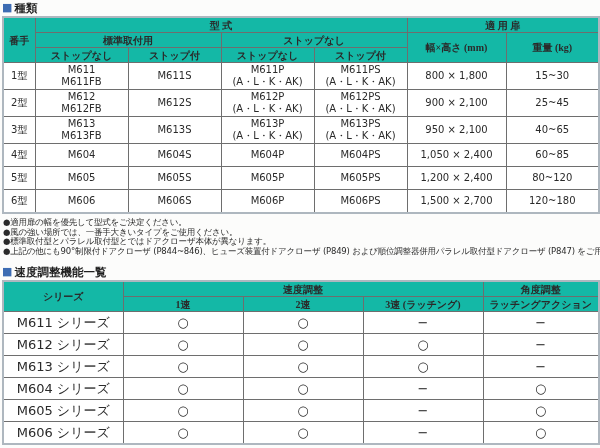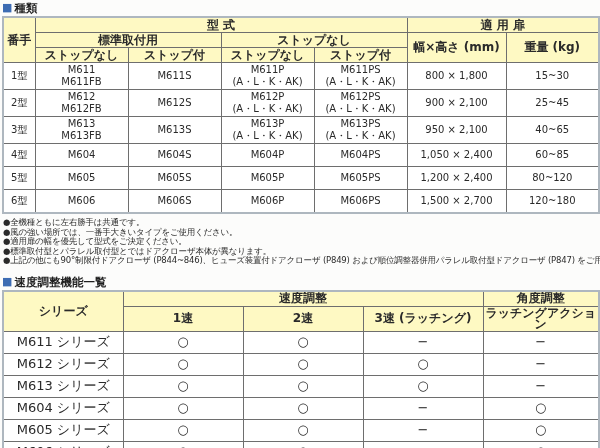--- a/index.html
+++ b/index.html
@@ -17,22 +17,22 @@
   .sq{color:#3d6cb3;font-size:11px;margin-right:2px;line-height:12px;}
   table{
     width:596px;border-collapse:collapse;table-layout:fixed;background:#fff;
     border:2px solid #aeb7bf;
   }
   th,td{
     border:1px solid #6e6e6e;text-align:center;vertical-align:middle;
     padding:1px 1px;overflow:hidden;
   }
   th{
-    background:#fef9c3;font-weight:bold;font-size:12px;
-    height:12px;line-height:11px;color:#2a2a2a;
+    background:#14b8a6;font-weight:bold;font-size:10px;
+    height:12px;line-height:11px;color:#2a2a2a;font-family:Liberation Serif, serif;
   }
   td{
     font-size:10px;line-height:12px;height:19px;
     white-space:pre-line;color:#2a2a2a;background:#fff;
   }
   #type-table td{height:20px;}
   #speed-table td{height:19px;font-size:13px;}
   .notes{margin:4px 0 0 1px;}
   .note{
     font-size:8.5px;line-height:9.6px;color:#2a2a2a;
@@ -140,23 +140,22 @@
           <td>M606S</td>
           <td>M606P</td>
           <td>M606PS</td>
           <td>1,500 × 2,700</td>
           <td>120~180</td>
         </tr>
       </tbody>
   </table>
 
   <div class="notes">
-      <div class="note">●全機種ともに左右勝手は共通です。</div>
+      <div class="note">●適用扉の幅を優先して型式をご決定ください。</div>
       <div class="note">●風の強い場所では、一番手大きいタイプをご使用ください。</div>
-      <div class="note">●適用扉の幅を優先して型式をご決定ください。</div>
       <div class="note">●標準取付型とパラレル取付型とではドアクローザ本体が異なります。</div>
       <div class="note">●上記の他にも90°制限付ドアクローザ (P844~846)、ヒューズ装置付ドアクローザ (P849) および順位調整器併用パラレル取付型ドアクローザ (P847) をご用意しています。</div>
     </div>
 
   <div class="gap"></div>
 
   <div class="section-title">
     <span class="sq">■</span>
     <span>速度調整機能一覧</span>
   </div>

